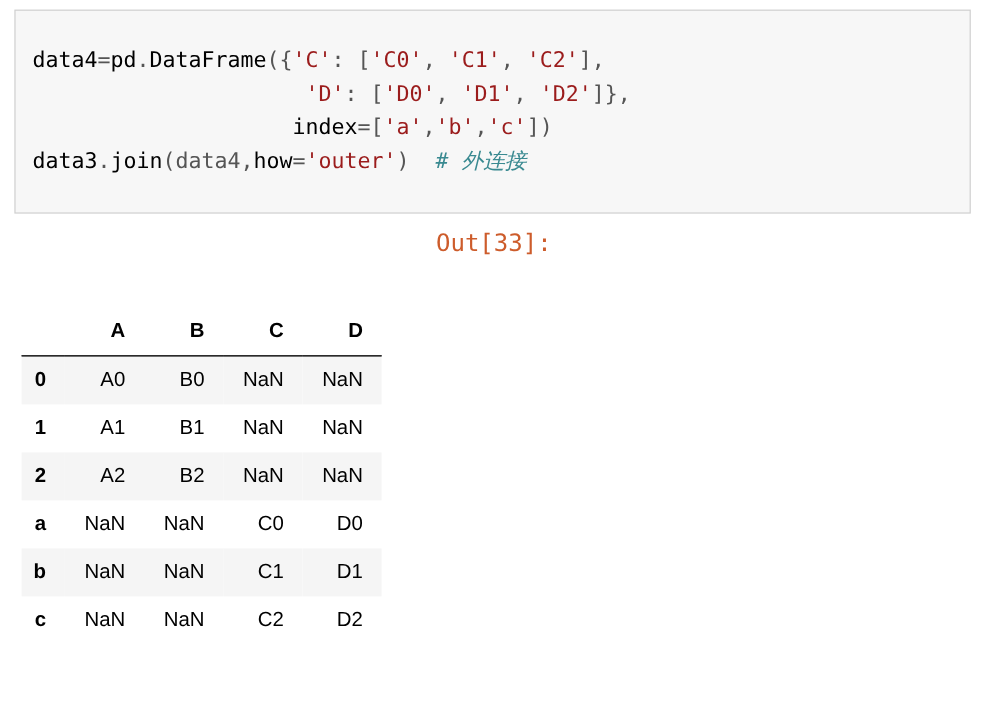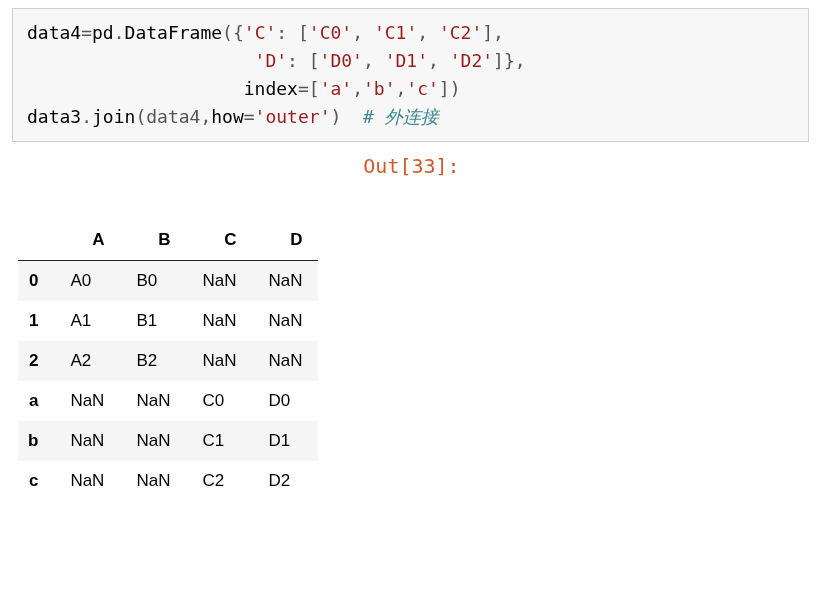--- a/index.html
+++ b/index.html
@@ -8,21 +8,21 @@
       background: #ffffff;
       font-family: "DejaVu Sans Mono", "Menlo", "Consolas", monospace;
       font-size: 18px;
       width: 821px;
       height: 607px;
       overflow: hidden;
     }
     .code-block {
       background: #f7f7f7;
       border: 1px solid #d0d0d0;
-      padding: 10px 14px;
+      padding: 28px 14px;
       margin: 8px 12px 10px 12px;
       font-family: "DejaVu Sans Mono", "Menlo", "Consolas", monospace;
       white-space: pre;
       line-height: 1.55;
       font-size: 18px;
       color: #000;
     }
     .tok-op { color: #555; }
     .tok-id { color: #000; }
     .tok-str { color: #9b1c1c; }
@@ -48,21 +48,21 @@
       text-align: right;
       padding: 10px 16px;
       border-bottom: 1.5px solid #222;
     }
     table.df tbody th {
       font-weight: 700;
       text-align: right;
       padding: 10px 16px;
     }
     table.df tbody td {
-      text-align: left;
+      text-align: right;
       padding: 10px 16px;
     }
     table.df tbody tr:nth-child(odd) {
       background: #f5f5f5;
     }
     table.df thead th:first-child,
     table.df tbody th:first-child {
       padding-left: 10px;
     }
   </style>

